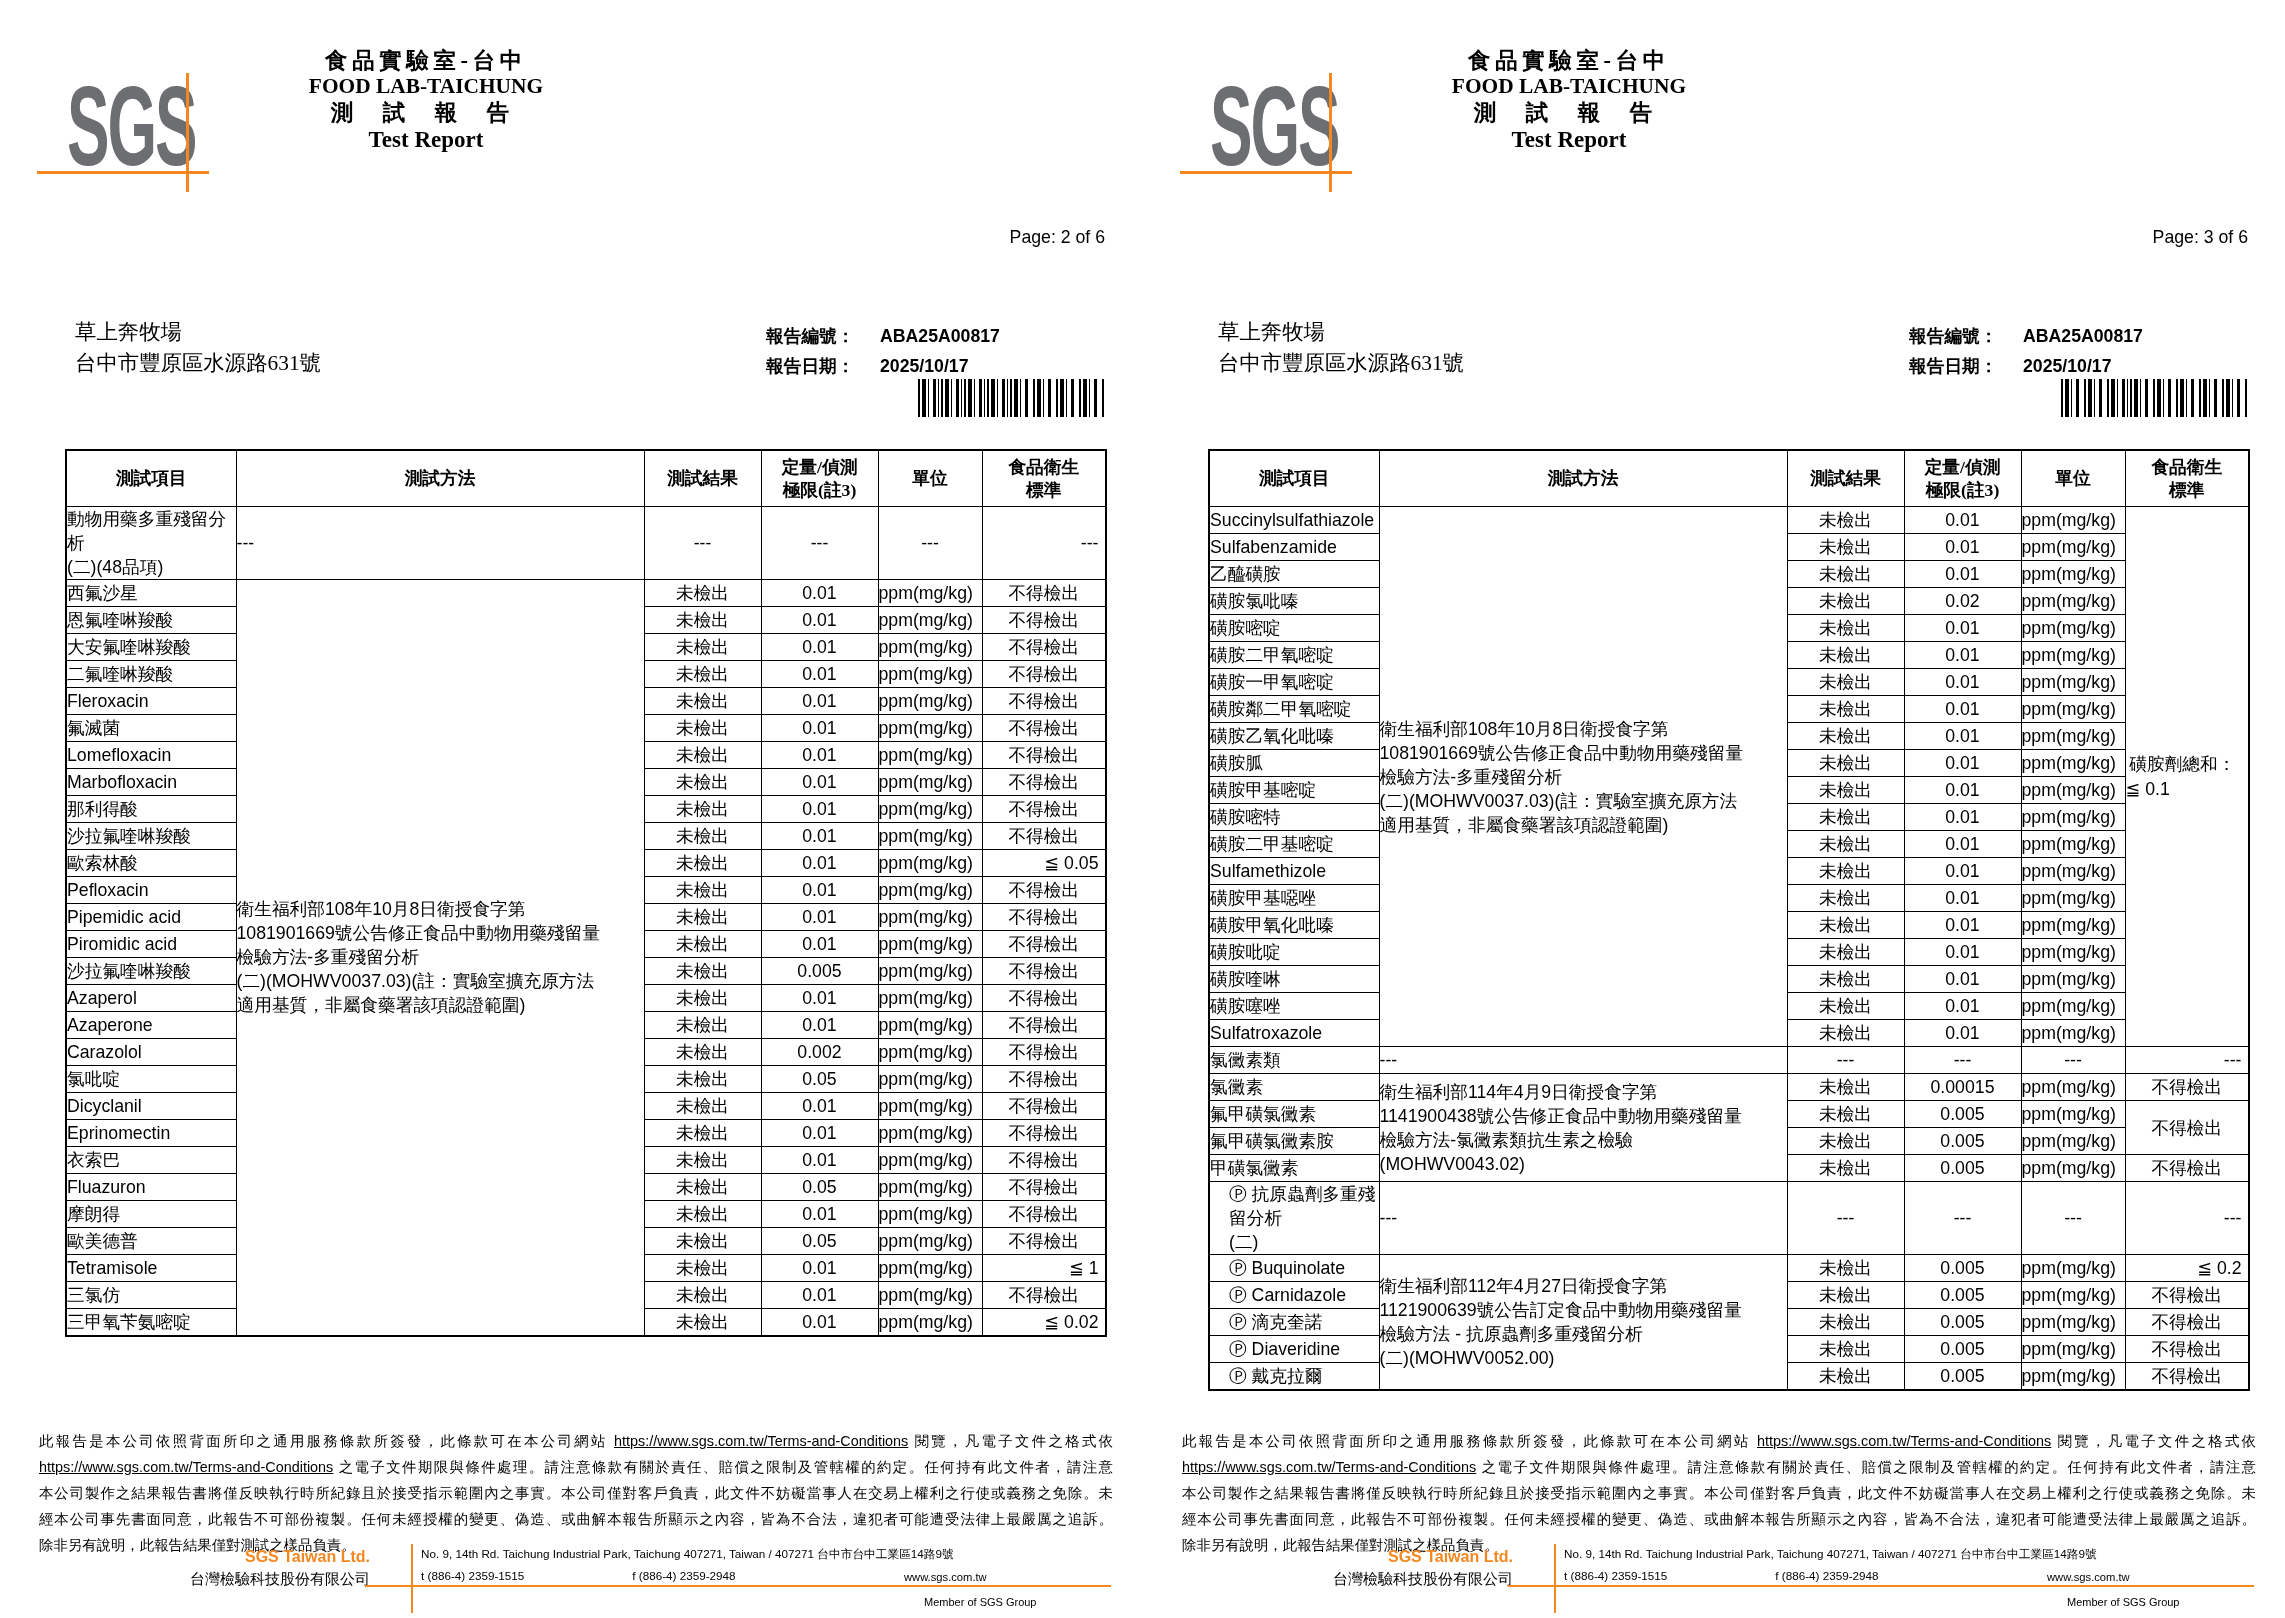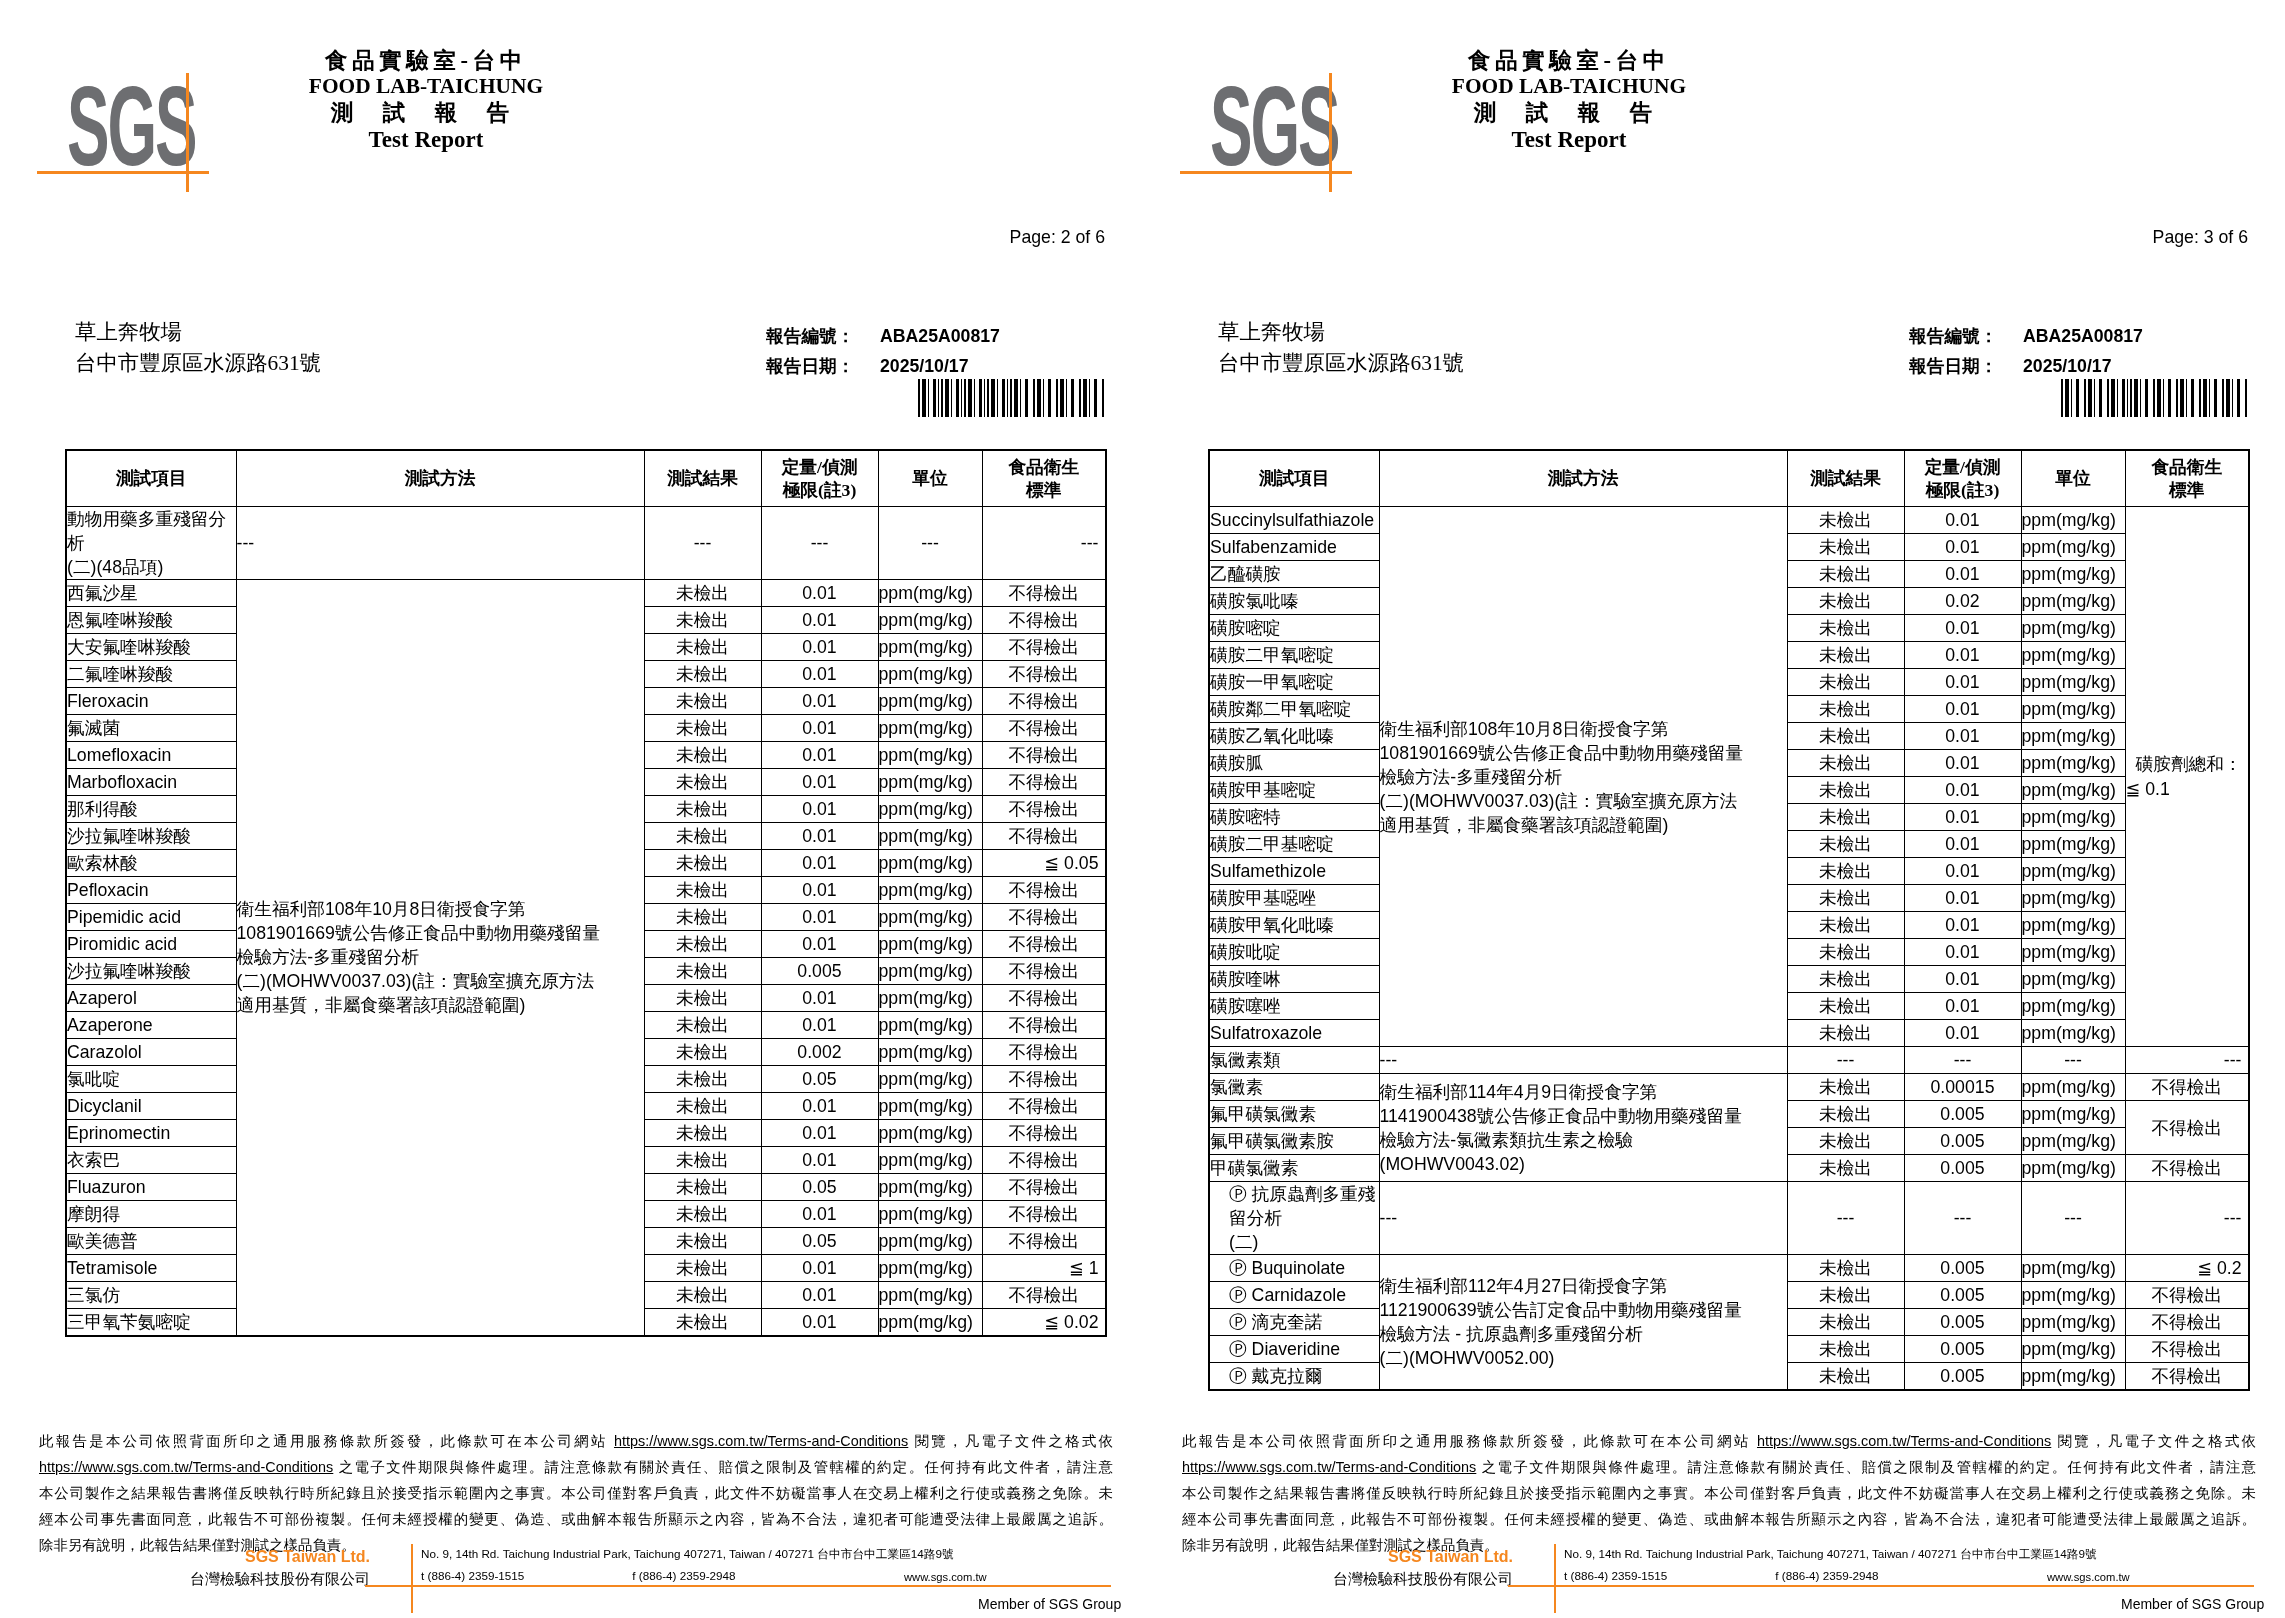--- a/index.html
+++ b/index.html
@@ -67,40 +67,40 @@
   table.rpt tbody tr.tall{height:54px;}
   table.rpt td{padding:0;vertical-align:middle;line-height:24px;}
   td.c-item{text-align:left;padding-left:15px;white-space:pre-line;}
   td.c-item.p-row{padding-left:19px;}
   td.c-method{text-align:left;vertical-align:top;padding:0.9px 1.9px 0 3.7px;white-space:pre-line;line-height:26px;}
   td.c-res,td.c-lim{text-align:center;}
   td.c-unit{text-align:left;padding-left:3.7px;}
   td.c-unit.dash{text-align:center;padding-left:0;}
   td.c-std{text-align:center;}
   td.c-std.r{text-align:right;padding-right:6.5px;}
-  td.c-std .sl-l{text-align:center;padding-left:3.7px;line-height:25px;}
+  td.c-std .sl-l{text-align:left;padding-left:3.7px;line-height:25px;}
   td.c-std .sl-r{text-align:left;padding-right:5px;line-height:25px;}
 
   
   .footer{position:absolute;left:39px;top:1428px;width:1074px;font-size:14.4px;line-height:26px;}
   .fline{text-align:justify;text-align-last:justify;}
   .fline.last{text-align-last:auto;}
   .u{text-decoration:underline;}
 
   
   .company{position:absolute;left:51px;top:1548px;width:319px;text-align:right;}
   .company-en{font-weight:bold;font-size:16px;}
   .company-zh{font-size:15px;margin-top:3.7px;font-family:"Liberation Serif","DejaVu Serif",serif;}
   .vline2{position:absolute;left:411px;top:1544px;width:1.9px;height:69px;}
   .addr{position:absolute;left:421px;top:1547px;width:578px;font-size:11.7px;line-height:14px;}
   .addr .tf{margin-top:8.4px;}
   .addr .fax{margin-left:108px;}
   .site{position:absolute;left:904px;top:1571px;font-size:11.2px;}
   .hline2{position:absolute;left:365px;top:1585px;width:746px;height:1.9px;}
-  .member{position:absolute;left:978px;top:1596px;font-size:14px;}
+  .member{position:absolute;left:924px;top:1596px;font-size:11px;}
 </style>
 </head>
 <body>
 
 <div class="sheet" id="s0">
   <div class="logo">
     <div class="logo-text">SGS</div>
     <div class="logo-vline accent-bg" style="background: rgb(245, 135, 31);"></div>
     <div class="logo-hline accent-bg" style="background: rgb(245, 135, 31);"></div>
   </div>

